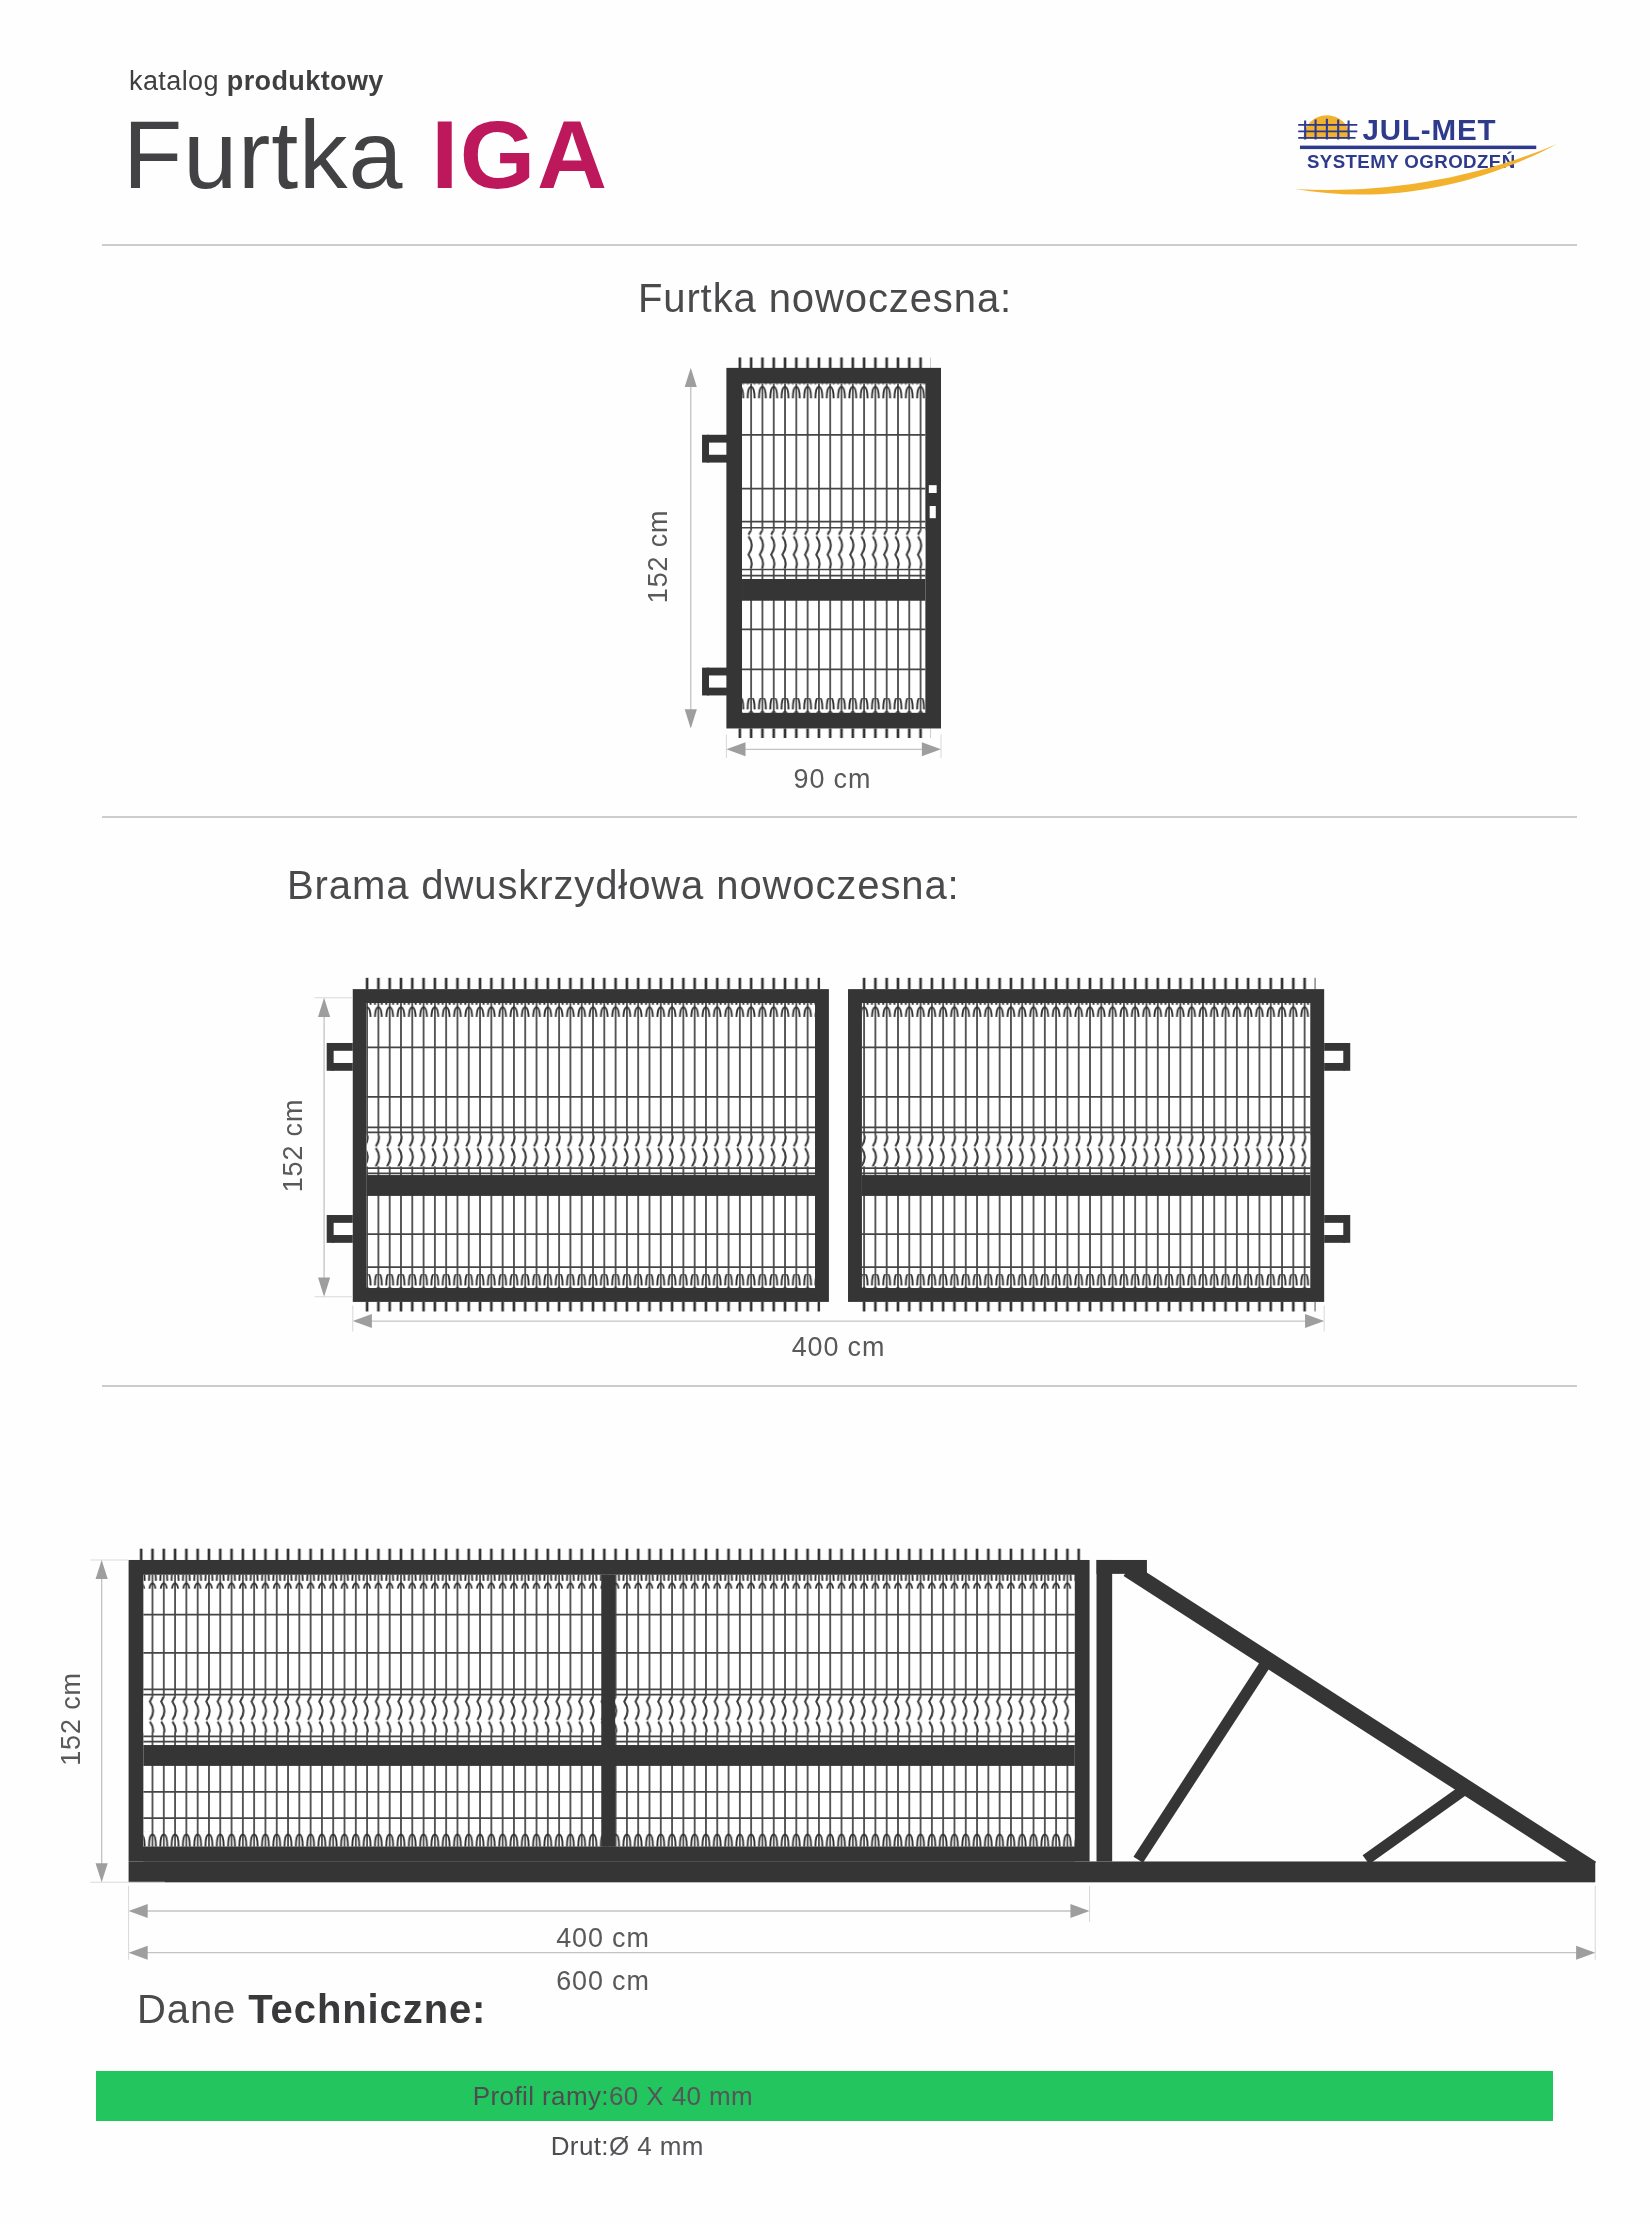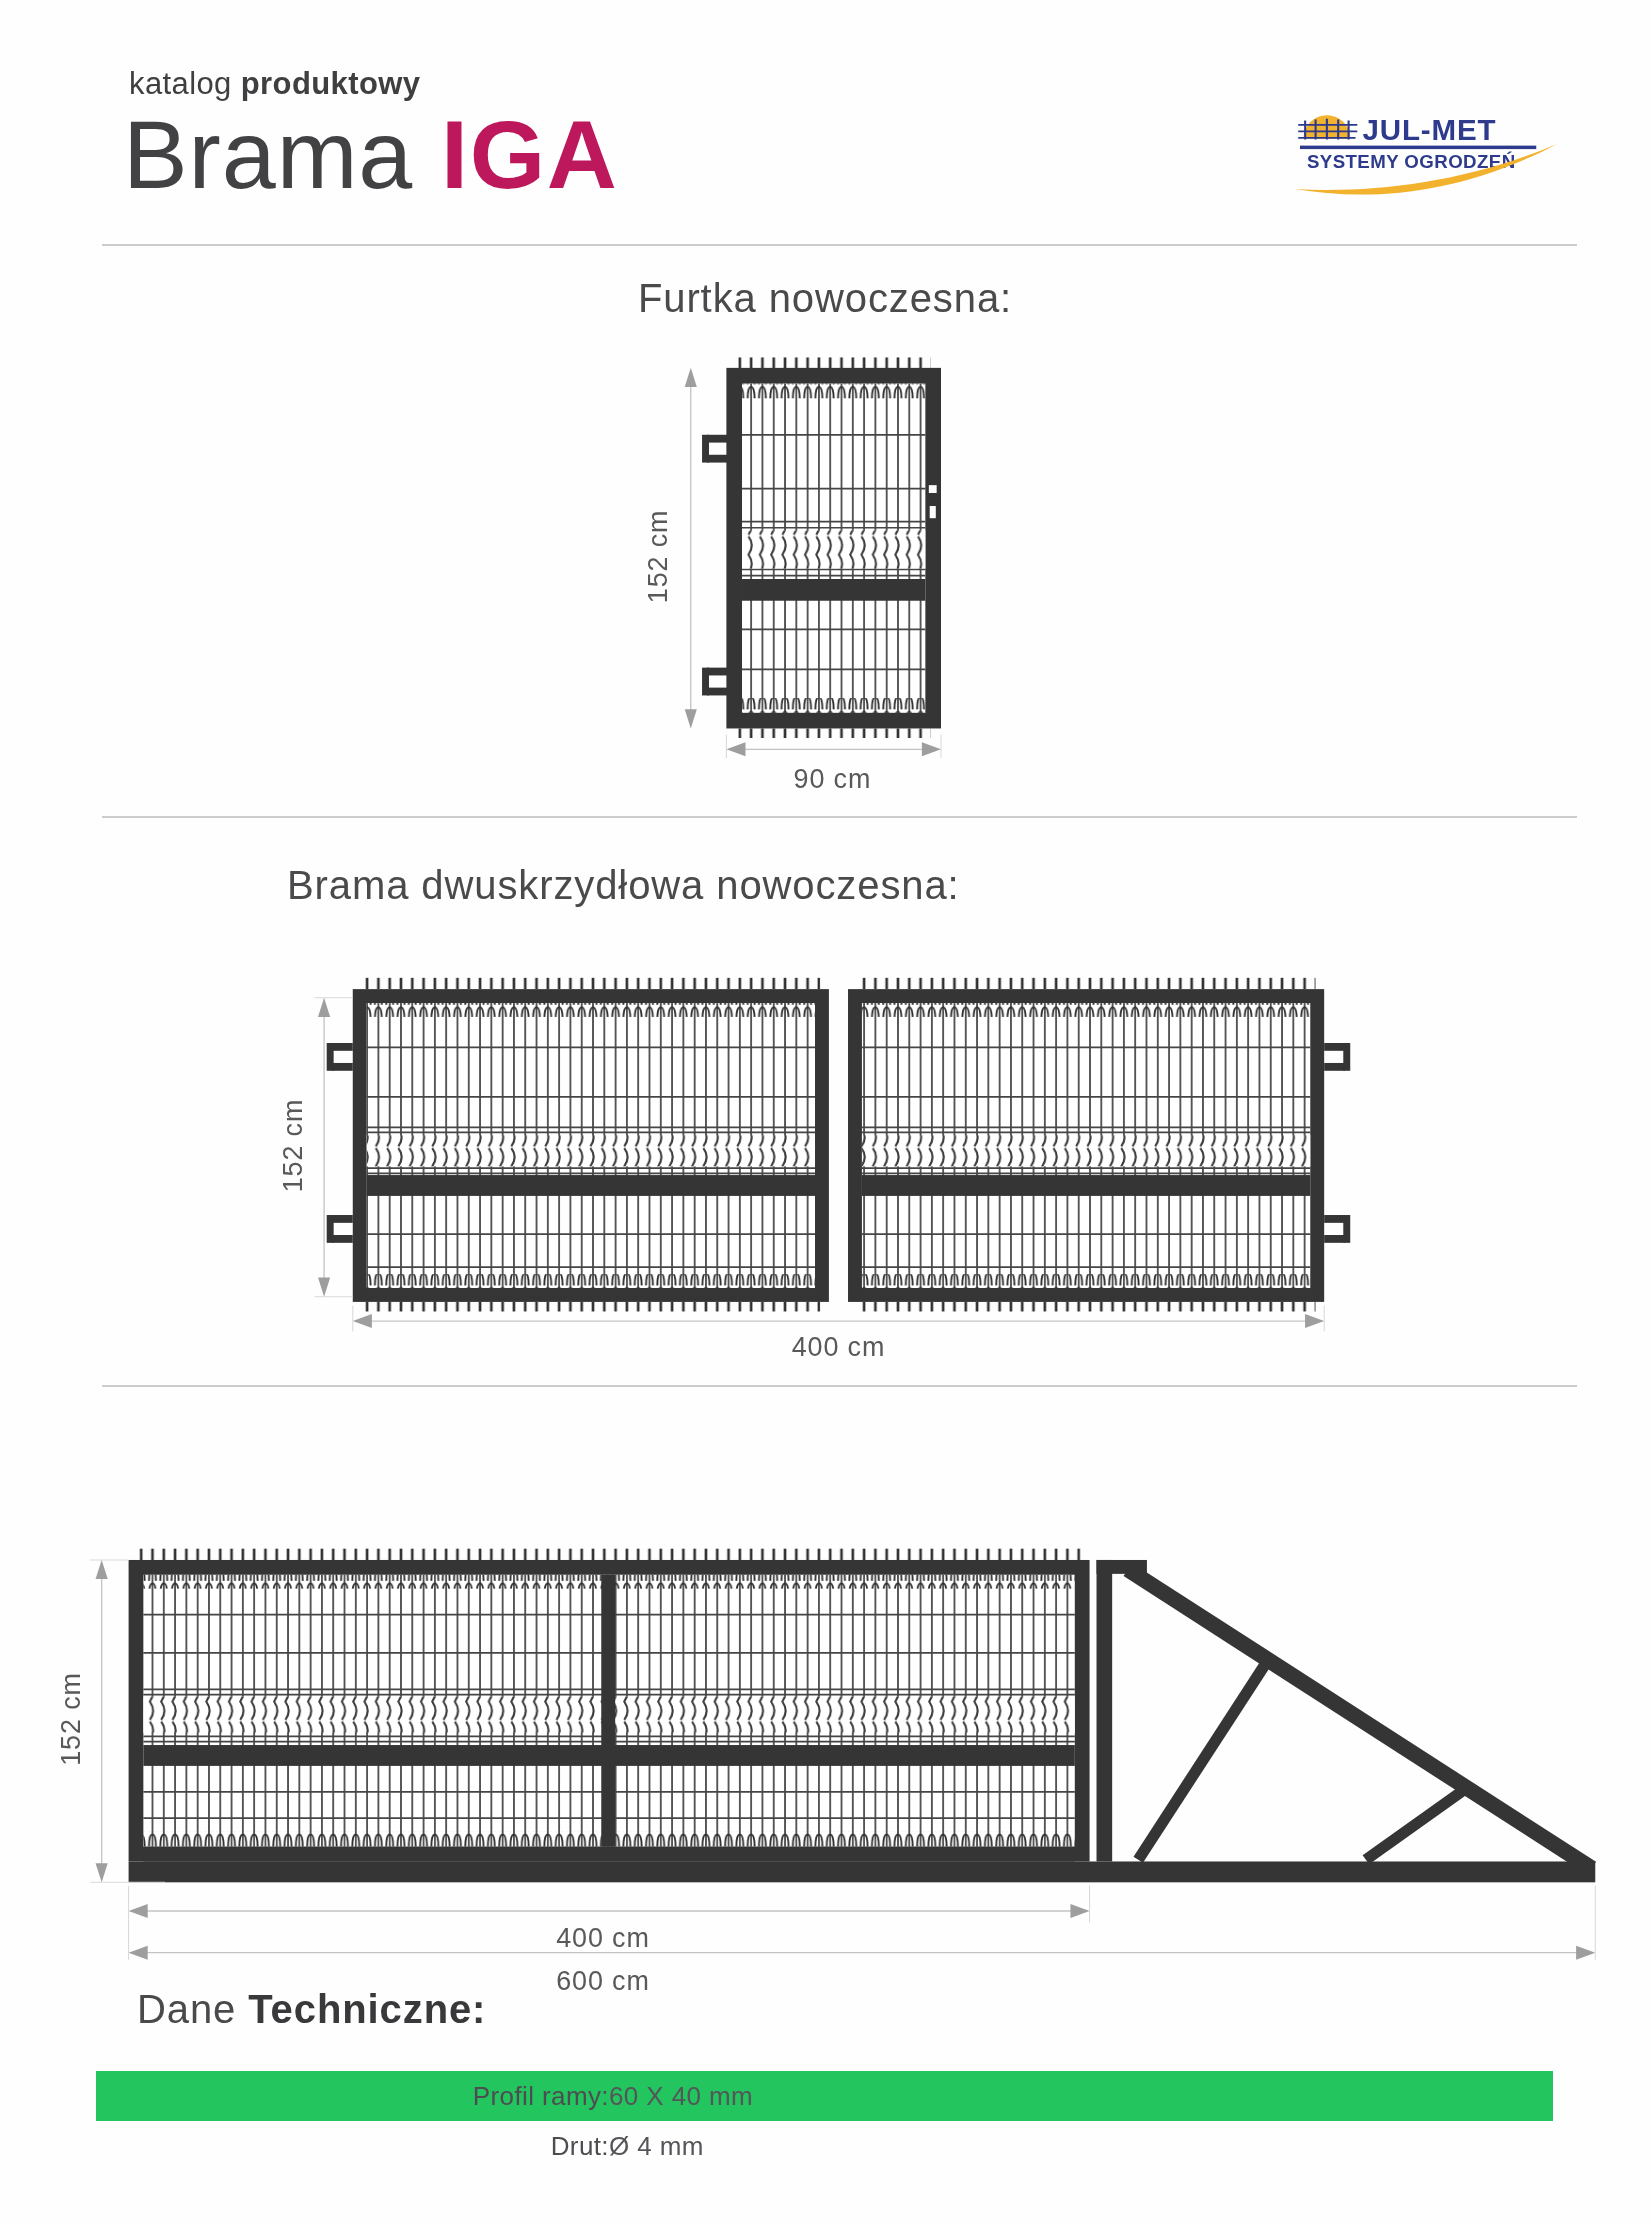--- a/index.html
+++ b/index.html
@@ -1,20 +1,20 @@
 <!DOCTYPE html>
 <html style="font-size:14px"><head>
 <meta charset="utf-8">
 <style>
   html,body{margin:0;padding:0;background:#ffffff;}
   .page{position:relative;width:1650px;height:2225px;background:#fefefe;overflow:hidden;
         font-family:"Liberation Sans",sans-serif;color:#3b3b3d;}
   .abs{position:absolute;}
   
-  .eyebrow{left:129px;top:66px;font-size:31px;letter-spacing:0.4px;color:#3f3f41;font-weight:400;}
+  .eyebrow{left:129px;top:66px;font-size:27px;letter-spacing:0.4px;color:#3f3f41;font-weight:400;}
   .eyebrow b{font-weight:700;}
   .title{left:123px;top:104px;font-size:97px;line-height:1.05;letter-spacing:0.9px;color:#424244;font-weight:300;}
   .title .bold{font-weight:800;color:#be185d;letter-spacing:1.7px;}
   
   .divider{left:102px;width:1475px;height:1.7px;background:#cccccc;}
   
   .sec-h{font-size:40px;font-weight:300;letter-spacing:0.9px;color:#4a4a4c;}
   .sec-h.centered{left:0;width:100%;text-align:center;}
   
   svg.diagrams{position:absolute;left:0;top:0;}
@@ -39,21 +39,21 @@
 </head>
 <body>
 
 <div class="page">
 
   <div class="abs eyebrow">
     <span>katalog</span>
     <b>produktowy</b>
   </div>
   <div class="abs title">
-    <span>Brama</span>
+    <span>Furtka</span>
     <span class="bold">IGA</span>
   </div>
 
   <svg class="abs logo" width="278" height="126" viewBox="0 0 320 145">
     <g>
       <path d="M12 56 A27 27 0 0 1 66 56 Z" fill="#f2b22d"></path>
       <path d="M6 40 H74 M6 47.5 H74 M6 55 H72" stroke="#2e3a8c" stroke-width="2" fill="none"></path>
       <path d="M14 35 V57 M26 34 V57 M39 33 V57 M52 34 V57 M64 35 V57" stroke="#2e3a8c" stroke-width="2.4"></path>
     </g>
     <text x="80" y="58" font-size="34" letter-spacing="1">JUL-MET</text>

